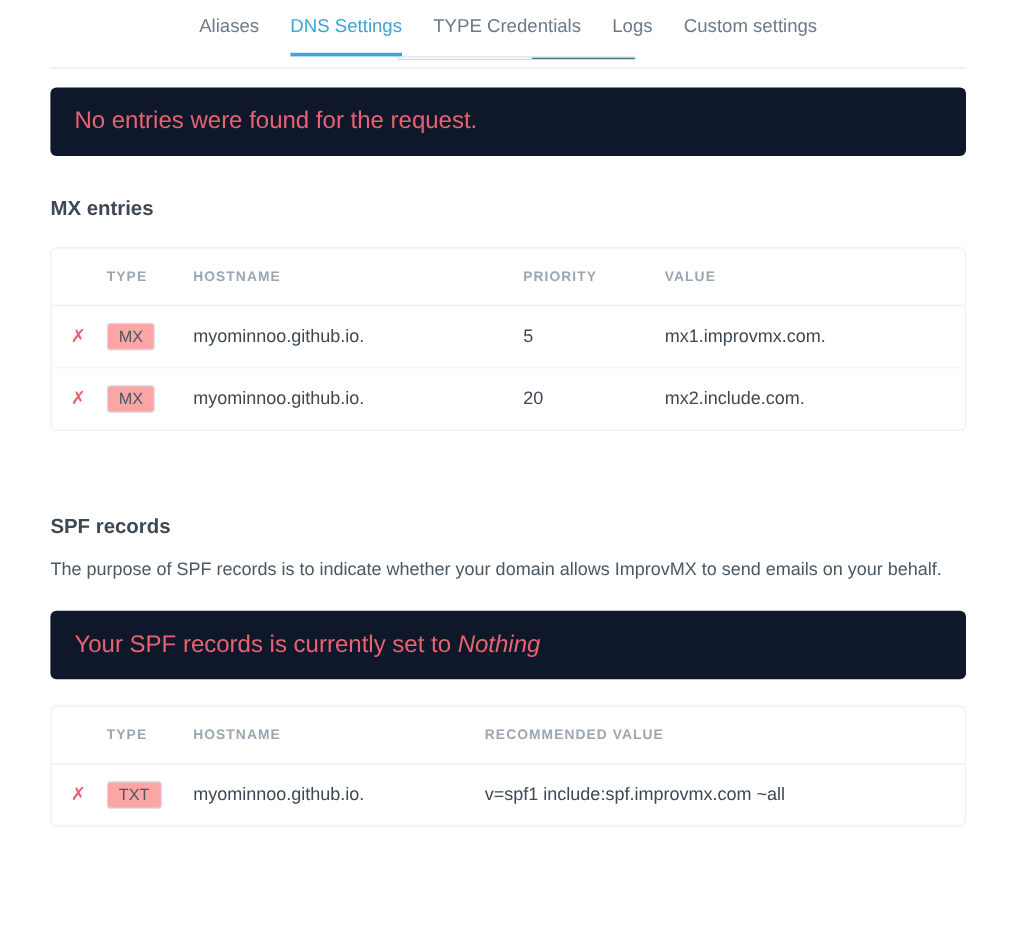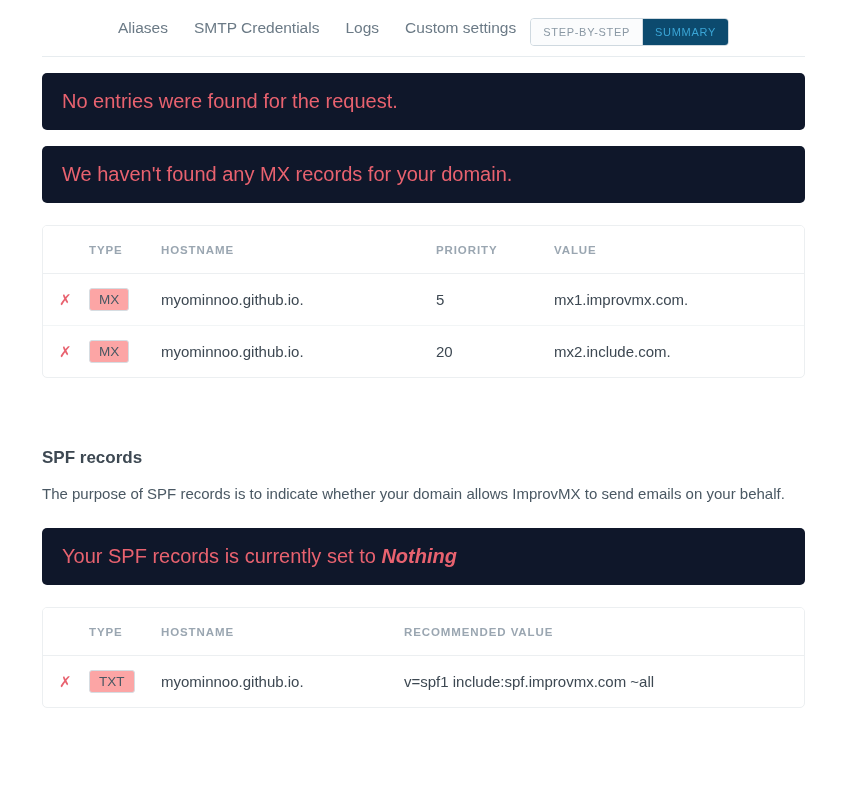--- a/index.html
+++ b/index.html
@@ -17,23 +17,24 @@
     position: relative;
     width: 847px;
     height: 788px;
     background: #ffffff;
   }
 
   
   .topbar {
     display: flex;
     align-items: center;
-    justify-content: center;
+    justify-content: flex-start;
     padding: 14px 42px 0 42px;
     height: 56px;
+    flex-direction: column;
   }
   .tabs {
     display: flex;
     align-items: flex-end;
     gap: 26px;
   }
   .tab {
     font-size: 15.5px;
     color: #6b7a86;
     padding-bottom: 11px;
@@ -86,21 +87,21 @@
     background: #0f172a;
     border-radius: 5px;
     color: #e8626f;
     font-size: 20px;
     padding: 17px 20px;
     margin-top: 16px;
   }
   .alert.alert-spf { margin-top: 22px; }
   .alert em {
     font-style: italic;
-    font-weight: bold;
+    font-weight: normal;
   }
 
   h2.section-title {
     font-size: 17px;
     font-weight: bold;
     color: #3d4852;
     margin: 34px 0 0 0;
   }
   p.section-desc {
     font-size: 15px;
@@ -171,38 +172,39 @@
   .spacer-lg { height: 36px; }
 </style>
 </head>
 <body>
 
 <div class="page">
 
   <div class="topbar">
     <div class="tabs">
       <div class="tab">Aliases</div>
-      <div class="tab">SMTP Credentials</div>
+      <div class="tab active">DNS Settings</div>
+      <div class="tab">TYPE Credentials</div>
       <div class="tab">Logs</div>
       <div class="tab">Custom settings</div>
     </div>
     <div class="seg">
       <div class="seg-btn">STEP-BY-STEP</div>
       <div class="seg-btn active">SUMMARY</div>
     </div>
   </div>
 
   <div class="divider"></div>
 
   <div class="content">
 
     <div class="alert">No entries were found for the request.</div>
 
-
-    <div class="alert">We haven't found any MX records for your domain.</div>
+    <h2 class="section-title">MX entries</h2>
+
 
     <div class="table-card">
       <table>
         <thead>
           <tr>
             <th class="col-x"></th>
             <th class="col-type">TYPE</th>
             <th class="col-host">HOSTNAME</th>
             <th class="col-prio">PRIORITY</th>
             <th class="col-value">VALUE</th>

